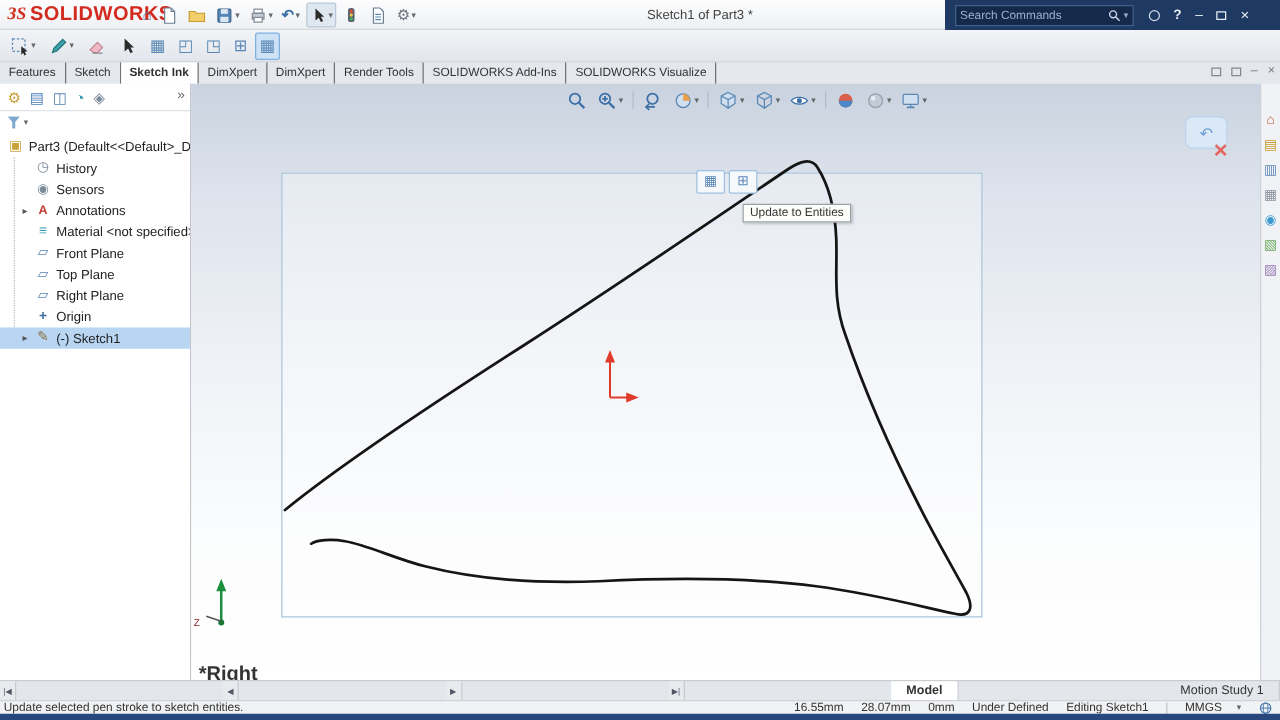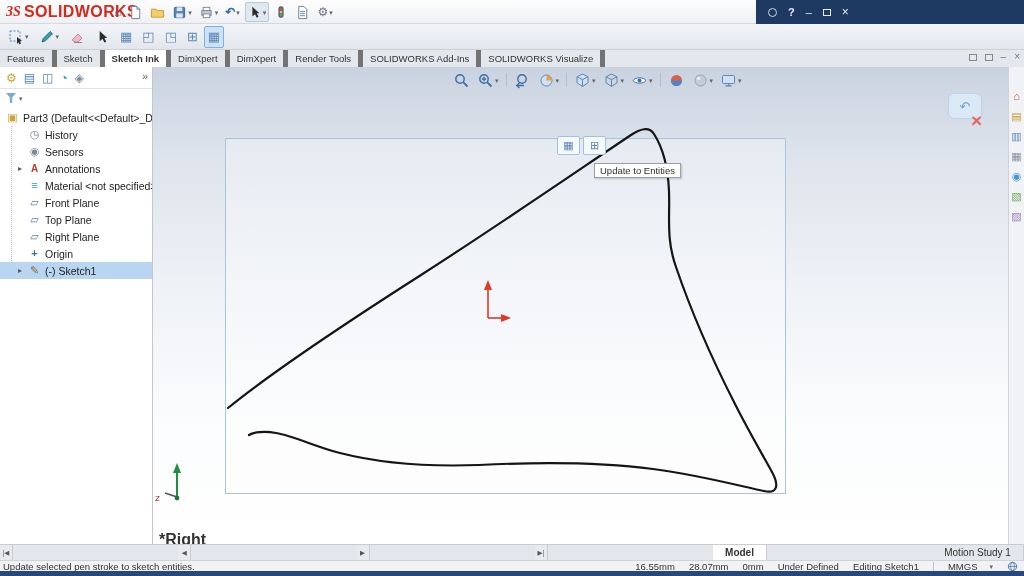--- a/index.html
+++ b/index.html
@@ -32,21 +32,21 @@
   
   .ink-toolbar { position:absolute; left:0; top:24px; width:1024px; height:26px;
     background:linear-gradient(#f2f4f7,#e2e6ec); border-bottom:1px solid #cdd1d8;
     display:flex; align-items:center; padding-left:4px; gap:2px; }
   .tool-btn { display:flex; align-items:center; gap:1px; height:22px; padding:0 3px; border:1px solid transparent; border-radius:2px; }
   .tool-btn.selected { background:#cde2f5; border-color:#7fb0e0; }
   .tool-glyph { font-size:13px; color:#5b87b5; line-height:13px; }
 
   
   .tab-row { position:absolute; left:0; top:50px; width:1024px; height:17px; background:#e4e7ec; display:flex; font-size:9.5px; color:#333; }
-  .cmd-tab { padding:0 7px; line-height:17px; border-right:5px solid #737373; cursor:default; white-space:nowrap; }
+  .cmd-tab { padding:0 7px; line-height:17px; border-right:1px solid #737373; cursor:default; white-space:nowrap; }
   .cmd-tab.active { background:#ffffff; font-weight:bold; }
   .tabrow-controls { position:absolute; right:4px; top:2px; display:flex; align-items:center; gap:8px; color:#777; }
   .gray-box { width:8px; height:7px; border:1px solid #888; display:inline-block; }
   .gray-glyph { font-size:10px; color:#777; line-height:10px; }
 
   
   .main { position:absolute; left:0; top:67px; width:1024px; height:477px; }
 
   
   .feature-panel { position:absolute; left:0; top:0; bottom:0; width:153px; background:#fff; border-right:1px solid #c3c7cd; }
@@ -168,21 +168,30 @@
         <svg width="15" height="15" viewBox="0 0 16 16">
             <path d="M4 1.5h5.5L12.5 4.5V14.5H4z" fill="#fff" stroke="#6b7f94"></path>
             <path d="M5.5 7h5M5.5 9.2h5M5.5 11.4h5" stroke="#5b87b5"></path>
           </svg>
       </span>
       <span class="qat-btn">
         <span class="glyph" style="color:#6b7280">⚙</span>
         <span class="caret">▾</span>
       </span>
     </div>
+    <div class="doc-title">Sketch1 of Part3 *</div>
     <div class="search-zone">
+      <div class="search-box">
+        <input type="text" placeholder="Search Commands" style="">
+        <svg width="11" height="11" viewBox="0 0 16 16">
+            <circle cx="6.5" cy="6.5" r="4" stroke="#cfd8e8" fill="none" stroke-width="1.6"></circle>
+            <line x1="9.6" y1="9.6" x2="14" y2="14" stroke="#cfd8e8" stroke-width="1.8"></line>
+          </svg>
+        <span class="search-caret">▾</span>
+      </div>
       <div class="win-controls">
         <span class="user-dot"></span>
         <span class="help-glyph">?</span>
         <span class="min-glyph">–</span>
         <span class="box-icon"></span>
         <span class="close-glyph">×</span>
       </div>
     </div>
   </div>
 

